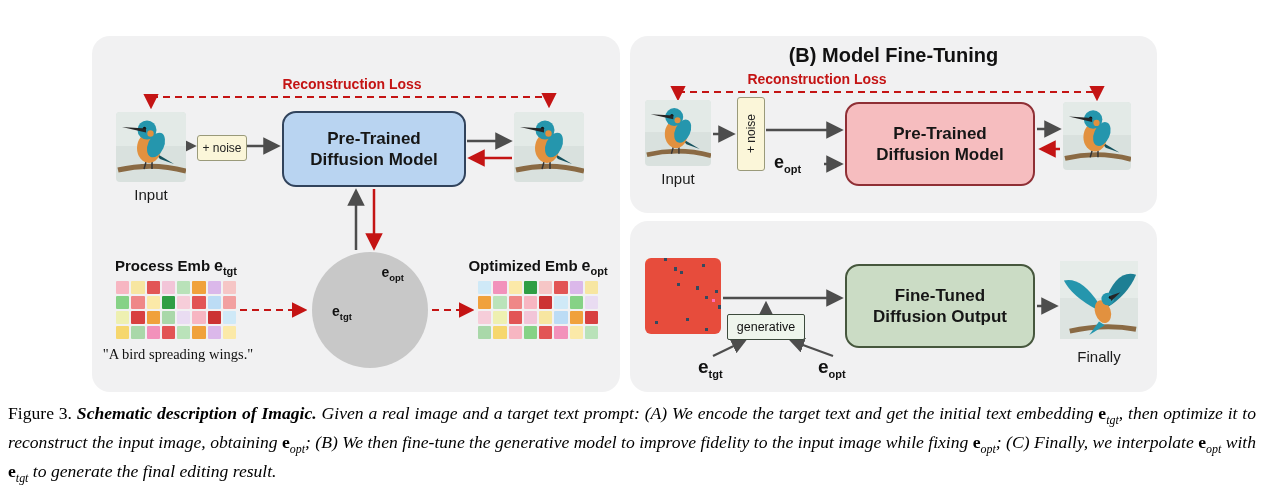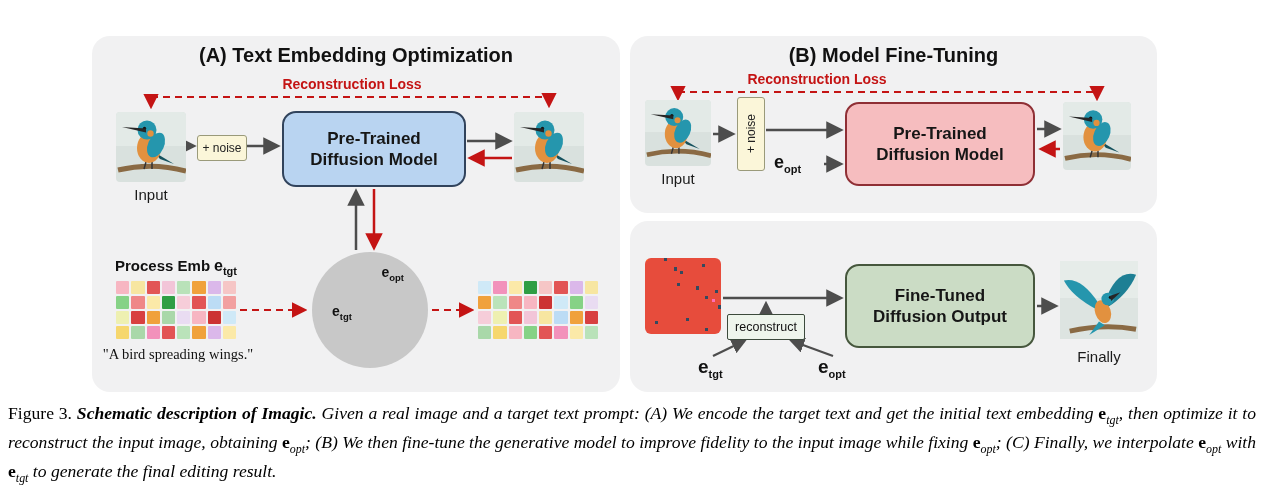--- a/index.html
+++ b/index.html
@@ -119,21 +119,20 @@
     <path d="M1037 129 H 1058" stroke="#4d4d4d" stroke-width="2.5" marker-end="url(#ag)" fill="none"></path>
     <path d="M1060 149 H 1042" stroke="#c41414" stroke-width="2.5" marker-end="url(#ar)" fill="none"></path>
 
     <path d="M723 298 H 840" stroke="#4d4d4d" stroke-width="2.5" marker-end="url(#ag)" fill="none"></path>
     <path d="M766 312 V 304" stroke="#4d4d4d" stroke-width="2.2" marker-end="url(#ag)" fill="none"></path>
     <path d="M713 356 L 744 341" stroke="#4d4d4d" stroke-width="2.2" marker-end="url(#ag)" fill="none"></path>
     <path d="M833 356 L 792 341" stroke="#4d4d4d" stroke-width="2.2" marker-end="url(#ag)" fill="none"></path>
     <path d="M1037 306 H 1055" stroke="#4d4d4d" stroke-width="2.5" marker-end="url(#ag)" fill="none"></path>
   </svg>
 
-  <div class="ptitle" style="left:92px;width:528px;top:44px;">(A) Text Embedding Optimization</div>
   <div class="loss" style="left:222px;width:260px;top:76px;">Reconstruction Loss</div>
 
   <div class="imgbox" style="left:116px;top:112px;width:70px;height:70px;">
     <svg>
         <use href="#bird-sit"></use>
       </svg>
   </div>
   <div class="caplabel" style="left:116px;width:70px;top:186px;">Input</div>
 
   <div class="noisebox" style="left:197px;top:135px;width:48px;height:24px;">
@@ -190,20 +189,23 @@
       <div style="background: rgb(169, 216, 169);"></div>
       <div style="background: rgb(242, 145, 187);"></div>
       <div style="background: rgb(226, 85, 85);"></div>
       <div style="background: rgb(186, 227, 186);"></div>
       <div style="background: rgb(240, 161, 60);"></div>
       <div style="background: rgb(219, 184, 234);"></div>
       <div style="background: rgb(251, 233, 168);"></div>
     </div>
   <div class="prompt" style="left:90px;width:176px;top:346px;">"A bird spreading wings."</div>
 
+  <div class="emblabel" style="left:468px;width:140px;top:257px;">
+    <span>Optimized Emb</span><span class="sym symbig"><span>e</span><sub>opt</sub></span>
+  </div>
   <div class="emb-grid" style="left:478px;top:281px;width:120px;height:58px;">
       <div style="background: rgb(207, 233, 247);"></div>
       <div style="background: rgb(242, 145, 187);"></div>
       <div style="background: rgb(251, 233, 168);"></div>
       <div style="background: rgb(47, 158, 68);"></div>
       <div style="background: rgb(246, 198, 198);"></div>
       <div style="background: rgb(226, 85, 85);"></div>
       <div style="background: rgb(219, 184, 234);"></div>
       <div style="background: rgb(247, 230, 161);"></div>
       <div style="background: rgb(240, 161, 60);"></div>
@@ -834,21 +836,21 @@
       <div style="background: rgb(231, 76, 60);"></div>
       <div style="background: rgb(231, 76, 60);"></div>
       <div style="background: rgb(231, 76, 60);"></div>
       <div style="background: rgb(231, 76, 60);"></div>
       <div style="background: rgb(231, 76, 60);"></div>
       <div style="background: rgb(231, 76, 60);"></div>
       <div style="background: rgb(231, 76, 60);"></div>
     </div>
 
   <div class="interp" style="left:727px;top:314px;width:76px;height:24px;">
-    <span>reconstruct</span>
+    <span>generative</span>
   </div>
 
   <div class="sym" style="position:absolute;left:698px;top:356px;font-size:19px;">
     <span>e</span><sub>tgt</sub>
   </div>
   <div class="sym" style="position:absolute;left:818px;top:356px;font-size:19px;">
     <span>e</span><sub>opt</sub>
   </div>
 
   <div class="modelbox mb-green" style="left: 845px; top: 264px; width: 190px; height: 84px; background-color: rgb(203, 220, 197);">

